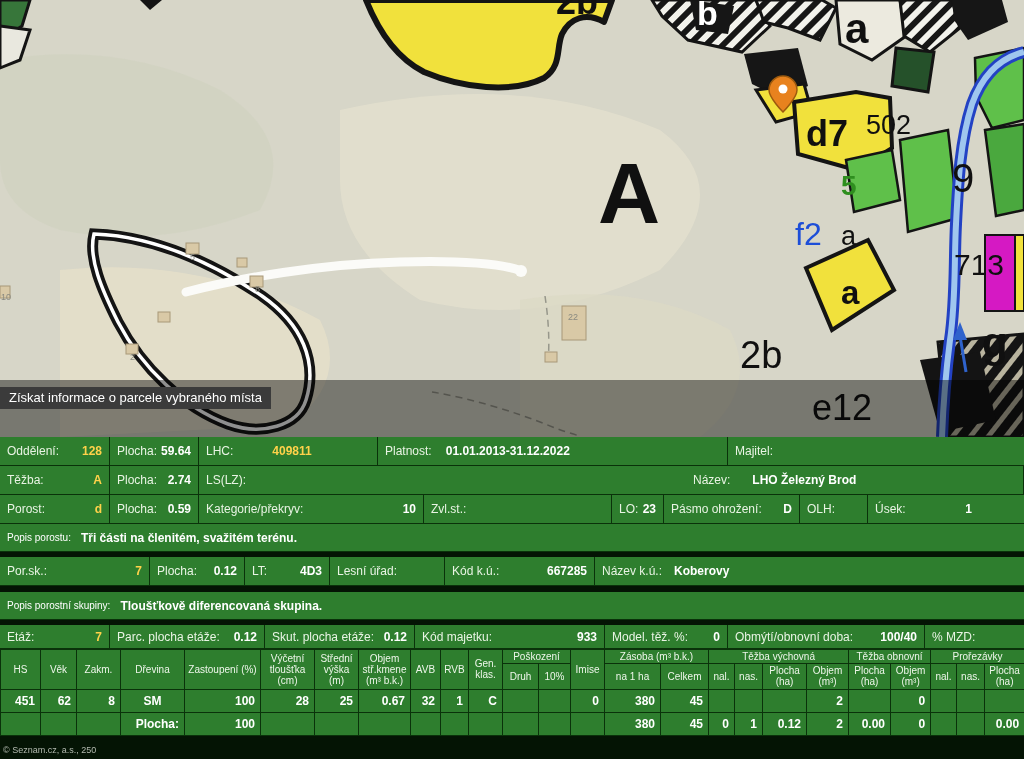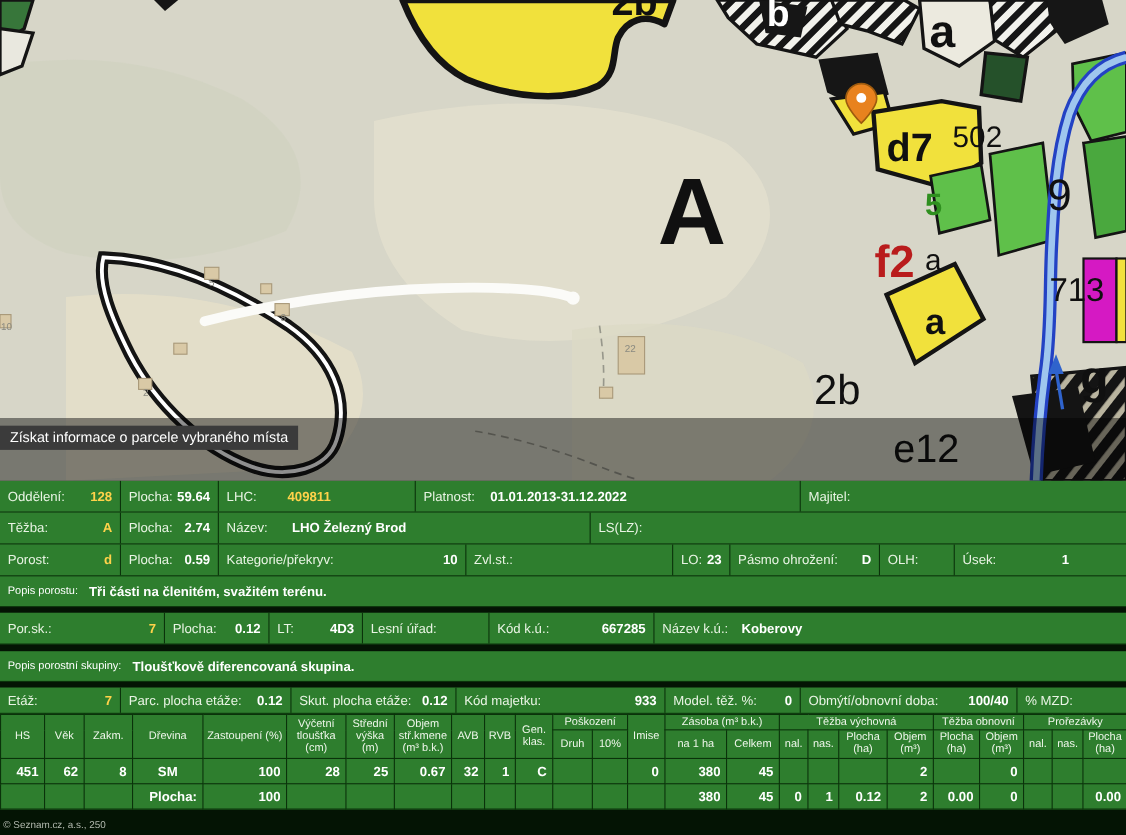--- a/index.html
+++ b/index.html
@@ -136,21 +136,21 @@
   </svg>
 
   <div class="map-labels">
       <div class="map-label" style="left: 556px; top: -16px; font-size: 36px; font-weight: 700; color: rgb(16, 16, 16);">2b</div>
       <div class="map-label" style="left: 697px; top: -4px; font-size: 34px; font-weight: 700; color: rgb(255, 255, 255);">b</div>
       <div class="map-label" style="left: 845px; top: 8px; font-size: 42px; font-weight: 700; color: rgb(16, 16, 16);">a</div>
       <div class="map-label" style="left: 806px; top: 116px; font-size: 36px; font-weight: 700; color: rgb(16, 16, 16);">d7</div>
       <div class="map-label" style="left: 866px; top: 112px; font-size: 27px; font-weight: 400; color: rgb(16, 16, 16);">502</div>
       <div class="map-label" style="left: 841px; top: 172px; font-size: 28px; font-weight: 700; color: rgb(47, 143, 31);">5</div>
       <div class="map-label" style="left: 952px; top: 158px; font-size: 40px; font-weight: 400; color: rgb(16, 16, 16);">9</div>
-      <div class="map-label" style="left: 795px; top: 218px; font-size: 41px; font-weight: 700; color: #b91c1c;">f2</div>
+      <div class="map-label" style="left: 795px; top: 218px; font-size: 32px; font-weight: 400; color: #1d4ed8;">f2</div>
       <div class="map-label" style="left: 841px; top: 223px; font-size: 27px; font-weight: 400; color: rgb(16, 16, 16);">a</div>
       <div class="map-label" style="left: 954px; top: 250px; font-size: 30px; font-weight: 400; color: rgb(16, 16, 16);">713</div>
       <div class="map-label" style="left: 841px; top: 276px; font-size: 33px; font-weight: 700; color: rgb(16, 16, 16);">a</div>
       <div class="map-label" style="left: 740px; top: 336px; font-size: 38px; font-weight: 400; color: rgb(16, 16, 16);">2b</div>
       <div class="map-label" style="left: 982px; top: 322px; font-size: 42px; font-weight: 700; color: rgb(16, 16, 16);">g</div>
       <div class="map-label" style="left: 812px; top: 390px; font-size: 36px; font-weight: 400; color: rgb(16, 16, 16);">e12</div>
       <div class="map-label" style="left: 598px; top: 150px; font-size: 86px; font-weight: 700; color: rgb(16, 16, 16);">A</div>
       <div class="map-label" style="left: 190px; top: 253px; font-size: 9px; font-weight: 400; color: rgb(138, 138, 128);">5</div>
       <div class="map-label" style="left: 255px; top: 285px; font-size: 9px; font-weight: 400; color: rgb(138, 138, 128);">8</div>
       <div class="map-label" style="left: 568px; top: 313px; font-size: 9px; font-weight: 400; color: rgb(138, 138, 128);">22</div>
@@ -167,48 +167,48 @@
     <div class="cell" style="width:110px">
         <span class="lbl">Oddělení:</span>
         <span class="val yellow">128</span>
       </div>
     <div class="cell" style="width:89px">
         <span class="lbl">Plocha:</span>
         <span class="val">59.64</span>
       </div>
     <div class="cell start" style="width:179px">
         <span class="lbl">LHC:</span>
-        <span class="val yellow" style="margin-left:28px">409811</span>
+        <span class="val yellow" style="margin-left:39px">409811</span>
       </div>
     <div class="cell start" style="width:350px">
         <span class="lbl">Platnost:</span>
         <span class="val" style="margin-left:14px">01.01.2013-31.12.2022</span>
       </div>
     <div class="cell start" style="width:296px;border-right:none">
         <span class="lbl">Majitel:</span>
         <span class="val" style="margin-left:10px"></span>
       </div>
   </div>
 
   <div class="irow">
     <div class="cell" style="width:110px">
         <span class="lbl">Těžba:</span>
         <span class="val yellow">A</span>
       </div>
     <div class="cell" style="width:89px">
         <span class="lbl">Plocha:</span>
         <span class="val">2.74</span>
       </div>
+    <div class="cell start" style="width:487px;border-right:none">
+        <span class="lbl">LS(LZ):</span>
+        <span class="val" style="margin-left:10px"></span>
+      </div>
     <div class="cell start" style="width:338px">
         <span class="lbl">Název:</span>
         <span class="val" style="margin-left:22px">LHO Železný Brod</span>
-      </div>
-    <div class="cell start" style="width:487px;border-right:none">
-        <span class="lbl">LS(LZ):</span>
-        <span class="val" style="margin-left:10px"></span>
       </div>
   </div>
 
   <div class="irow">
     <div class="cell" style="width:110px">
         <span class="lbl">Porost:</span>
         <span class="val yellow">d</span>
       </div>
     <div class="cell" style="width:89px">
         <span class="lbl">Plocha:</span>

